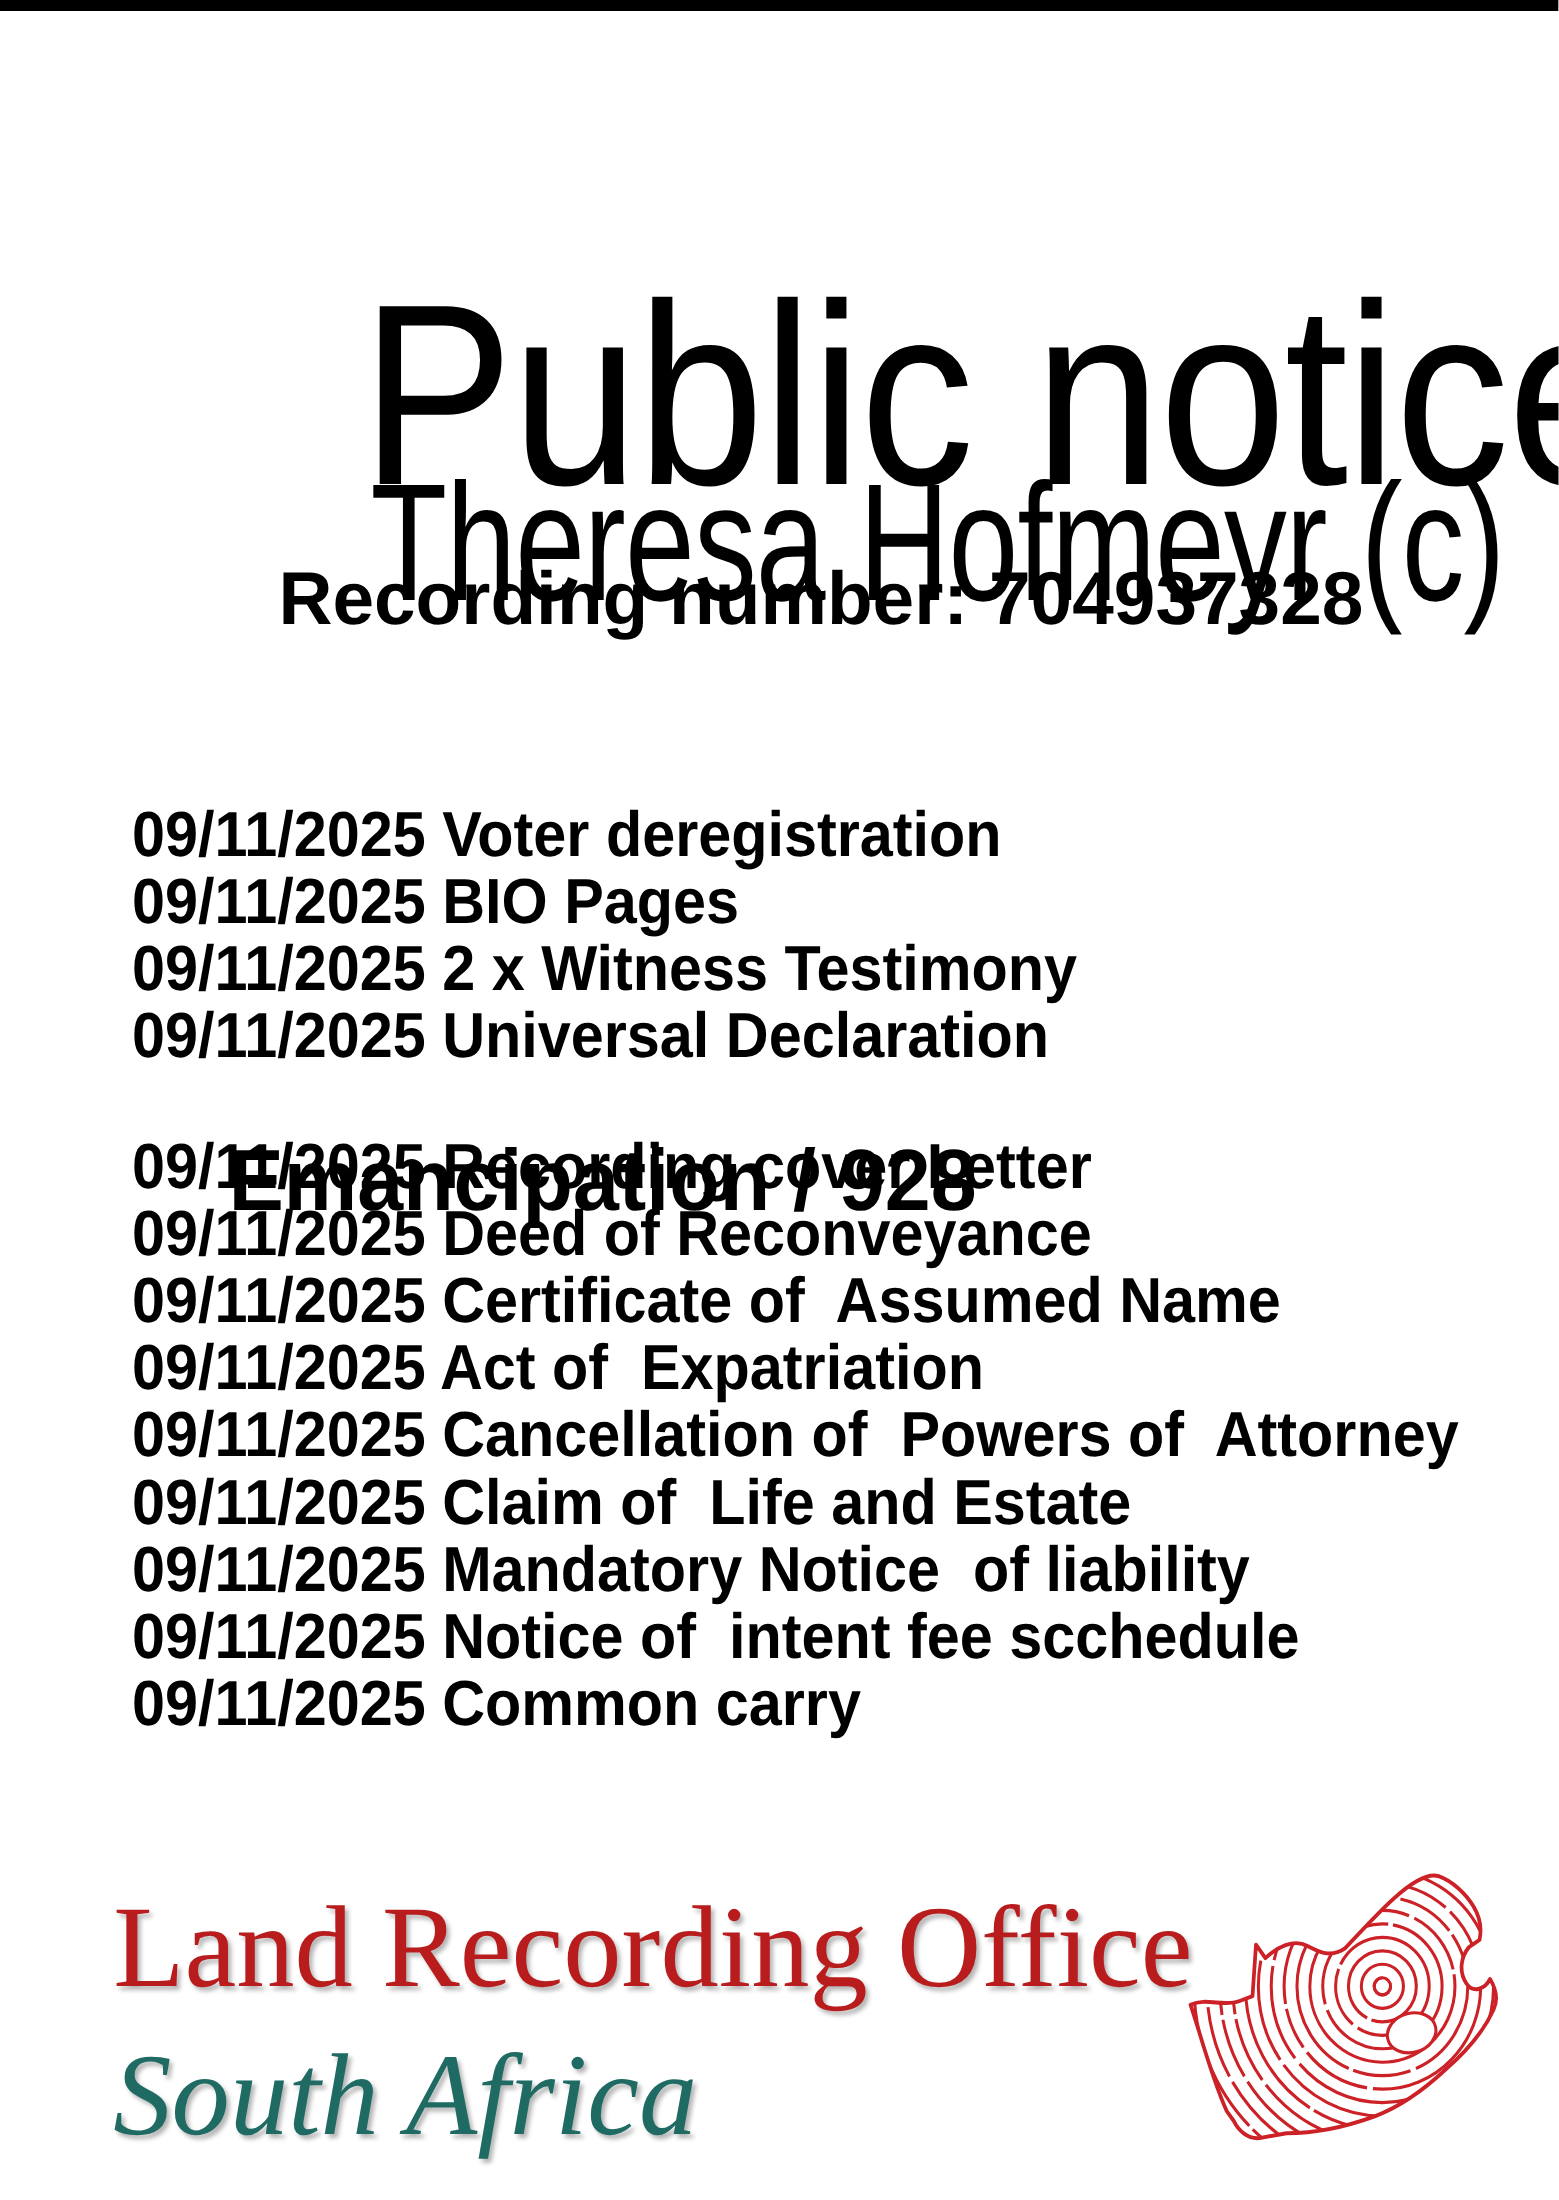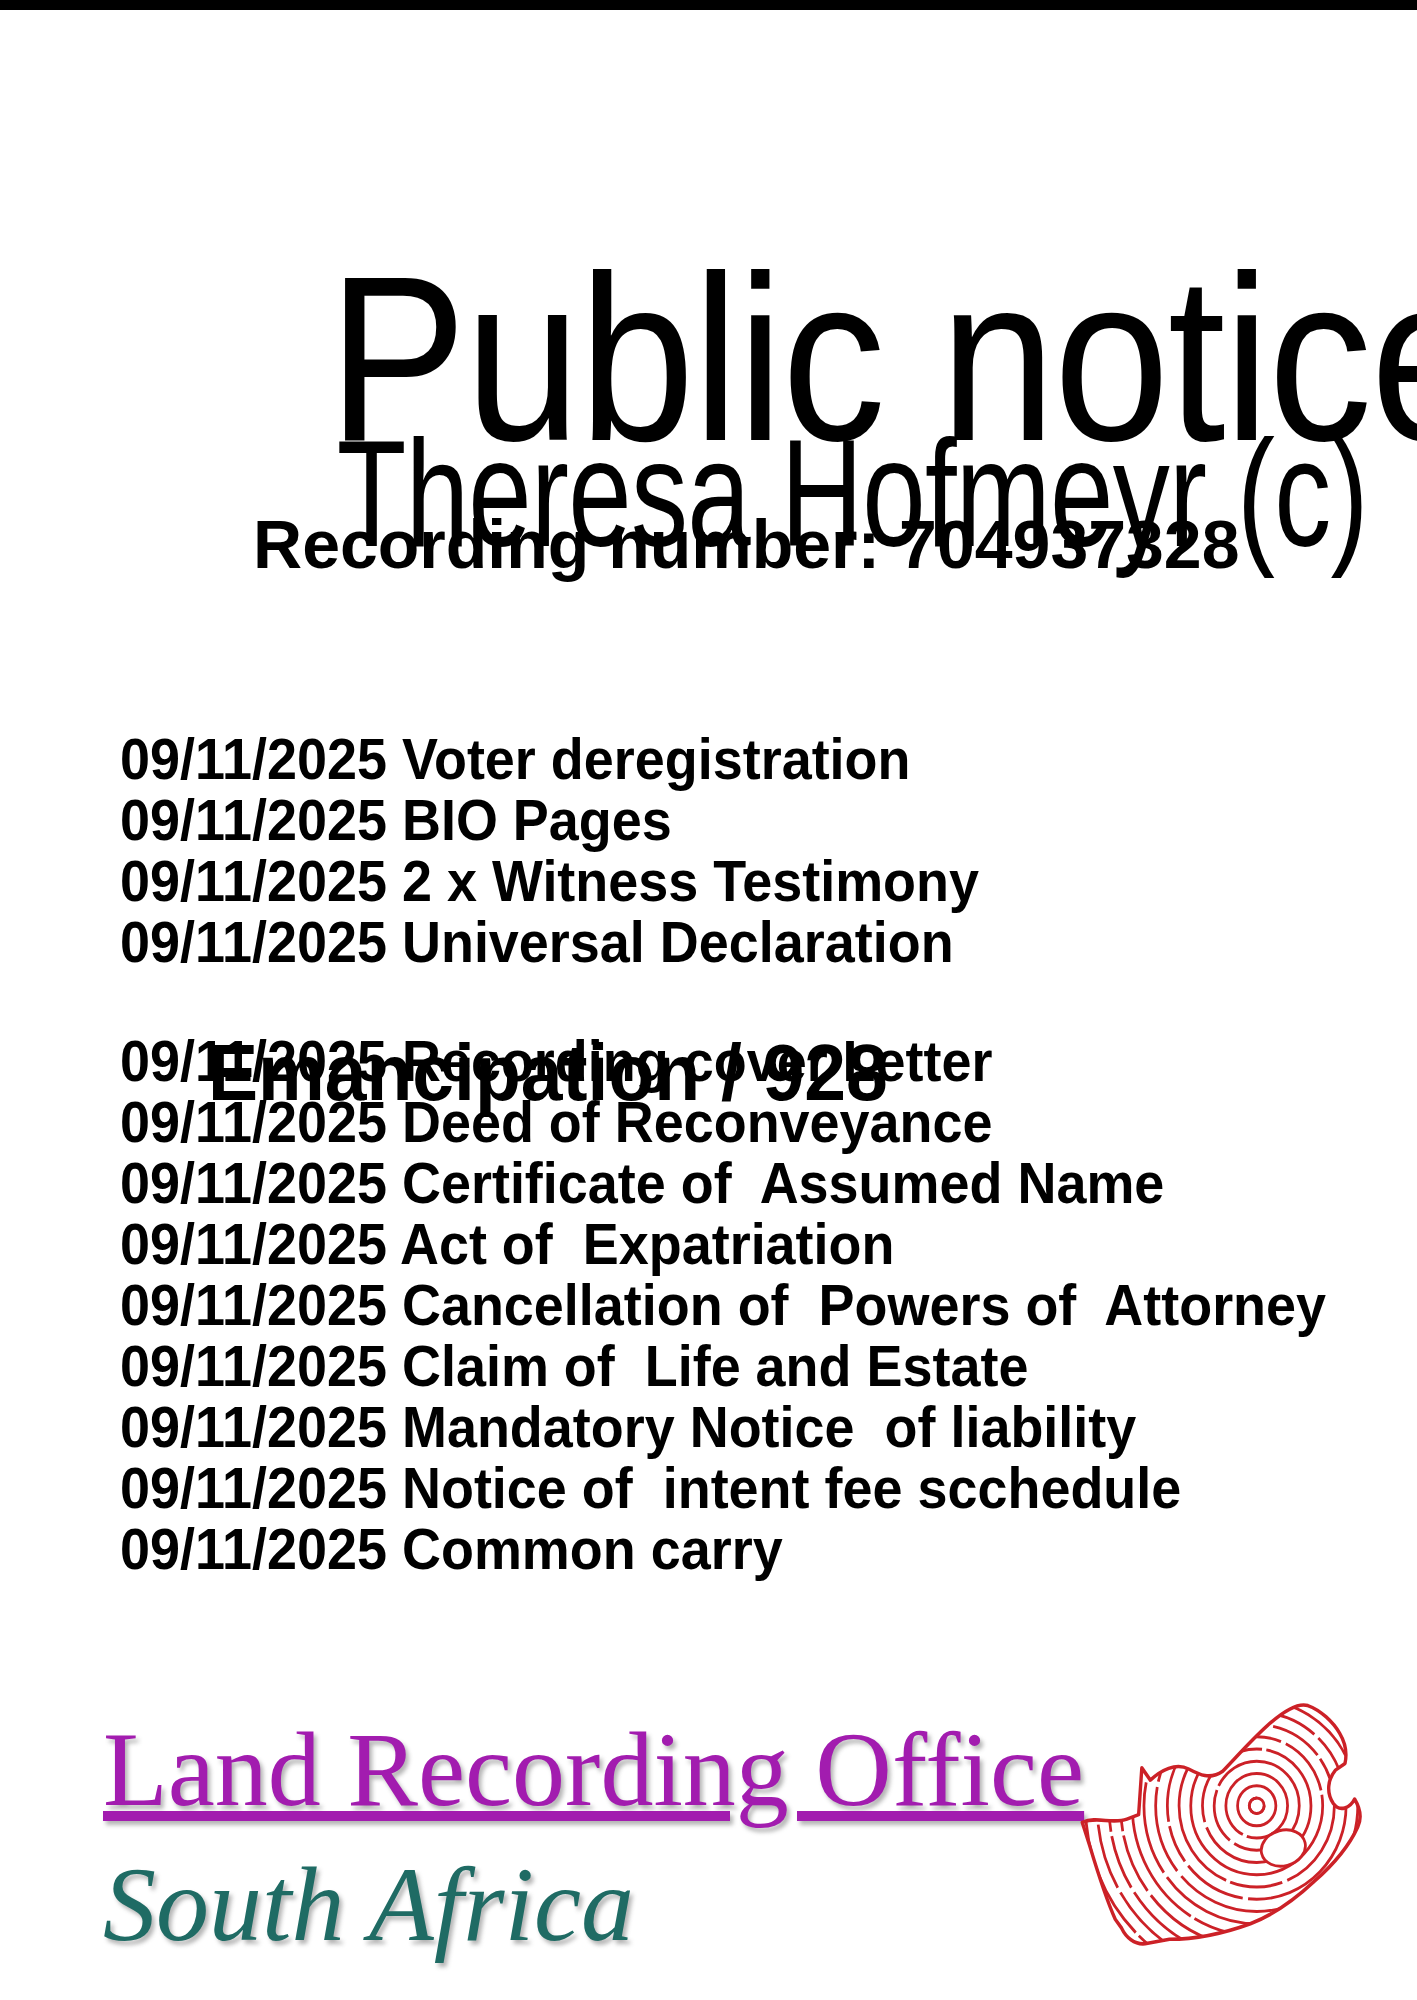--- a/index.html
+++ b/index.html
@@ -81,21 +81,21 @@
     <div class="doc-item">09/11/2025 Deed of Reconveyance</div>
     <div class="doc-item">09/11/2025 Certificate of  Assumed Name</div>
     <div class="doc-item">09/11/2025 Act of  Expatriation</div>
     <div class="doc-item">09/11/2025 Cancellation of  Powers of  Attorney</div>
     <div class="doc-item">09/11/2025 Claim of  Life and Estate</div>
     <div class="doc-item">09/11/2025 Mandatory Notice  of liability</div>
     <div class="doc-item">09/11/2025 Notice of  intent fee scchedule</div>
     <div class="doc-item">09/11/2025 Common carry</div>
   </div>
 
-  <div class="org-line org-name" style="color: #a21caf; text-decoration: underline;">
+  <div class="org-line org-name" style="color: #b91c1c;">
     <span>Land Recording Office</span>
   </div>
   <div class="org-line org-region" style="color: rgb(31, 107, 100);">
     <span>South Africa</span>
   </div>
 
   <div class="map-wrap">
     <svg viewBox="0 0 282 230" preserveAspectRatio="none" aria-hidden="true">
       <defs>
         <clipPath id="saClip">

